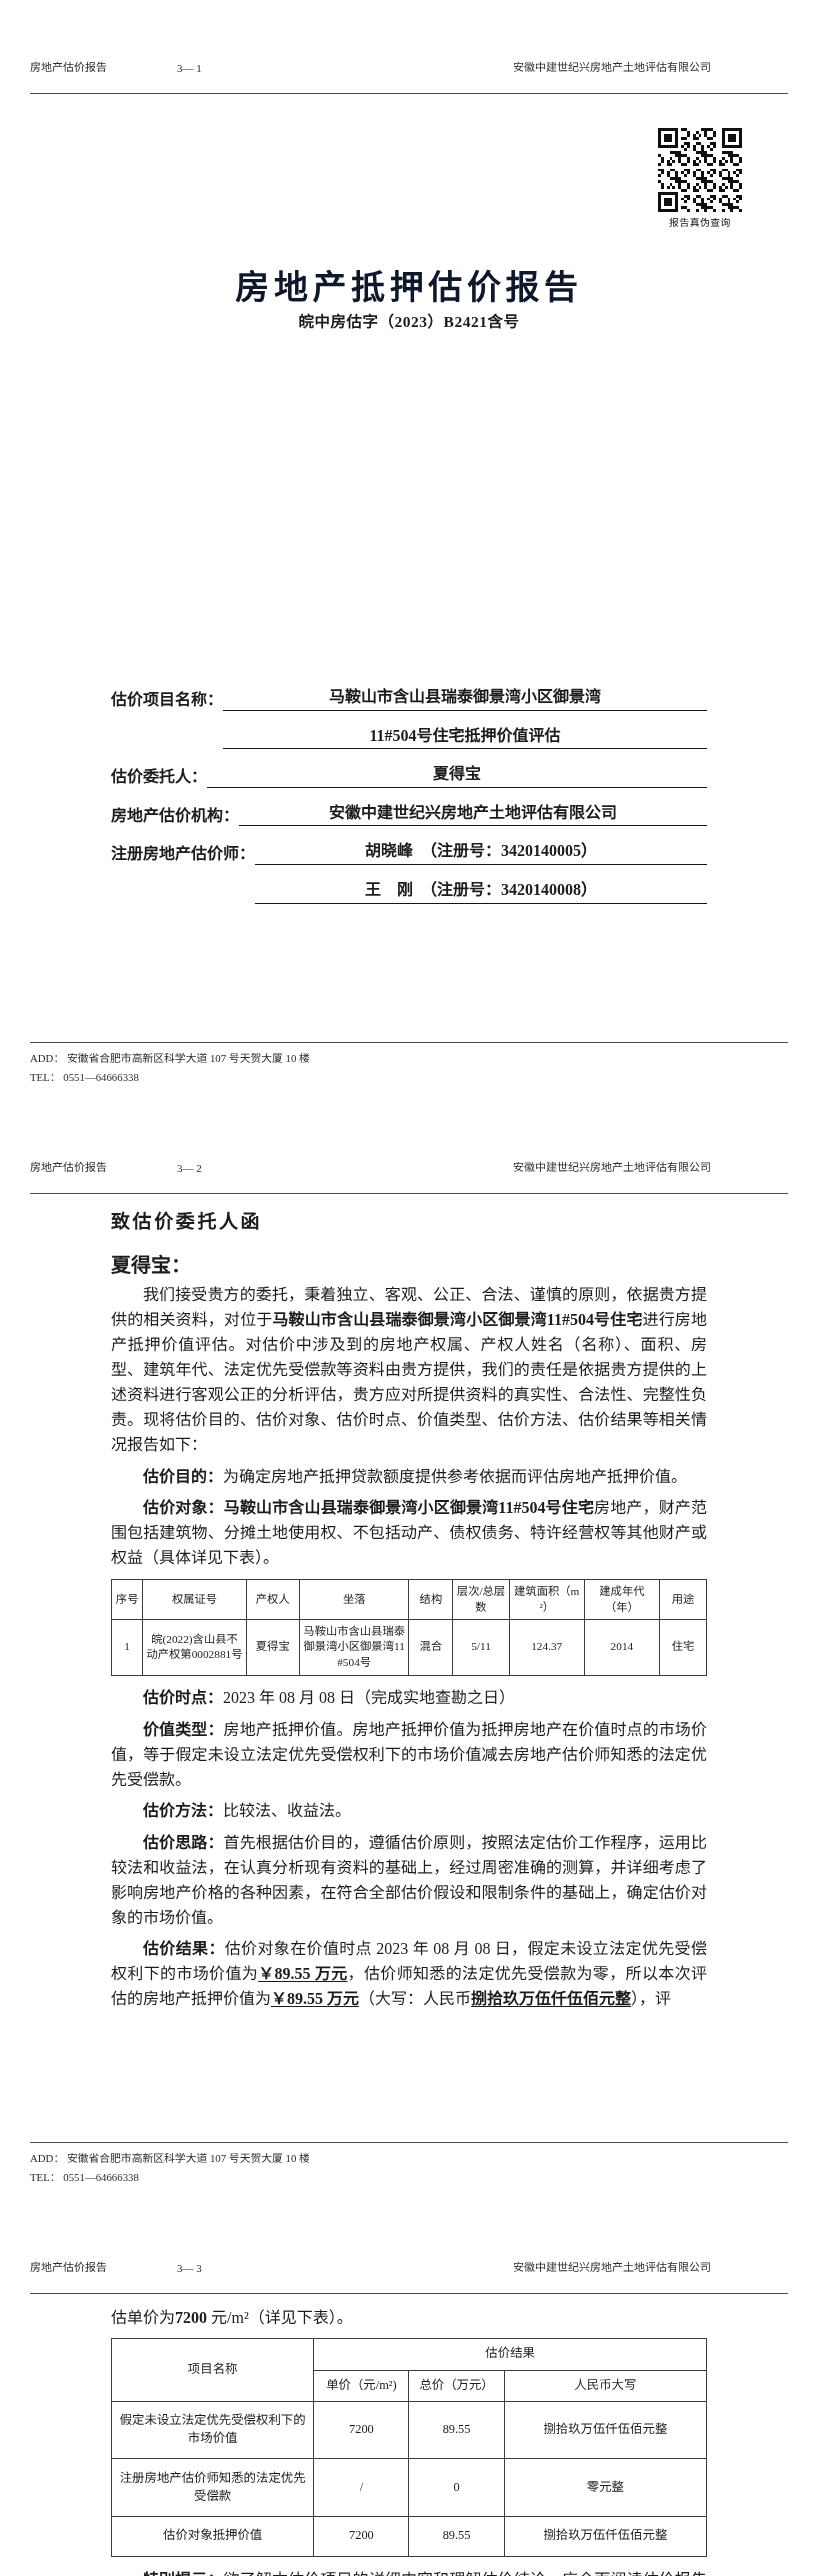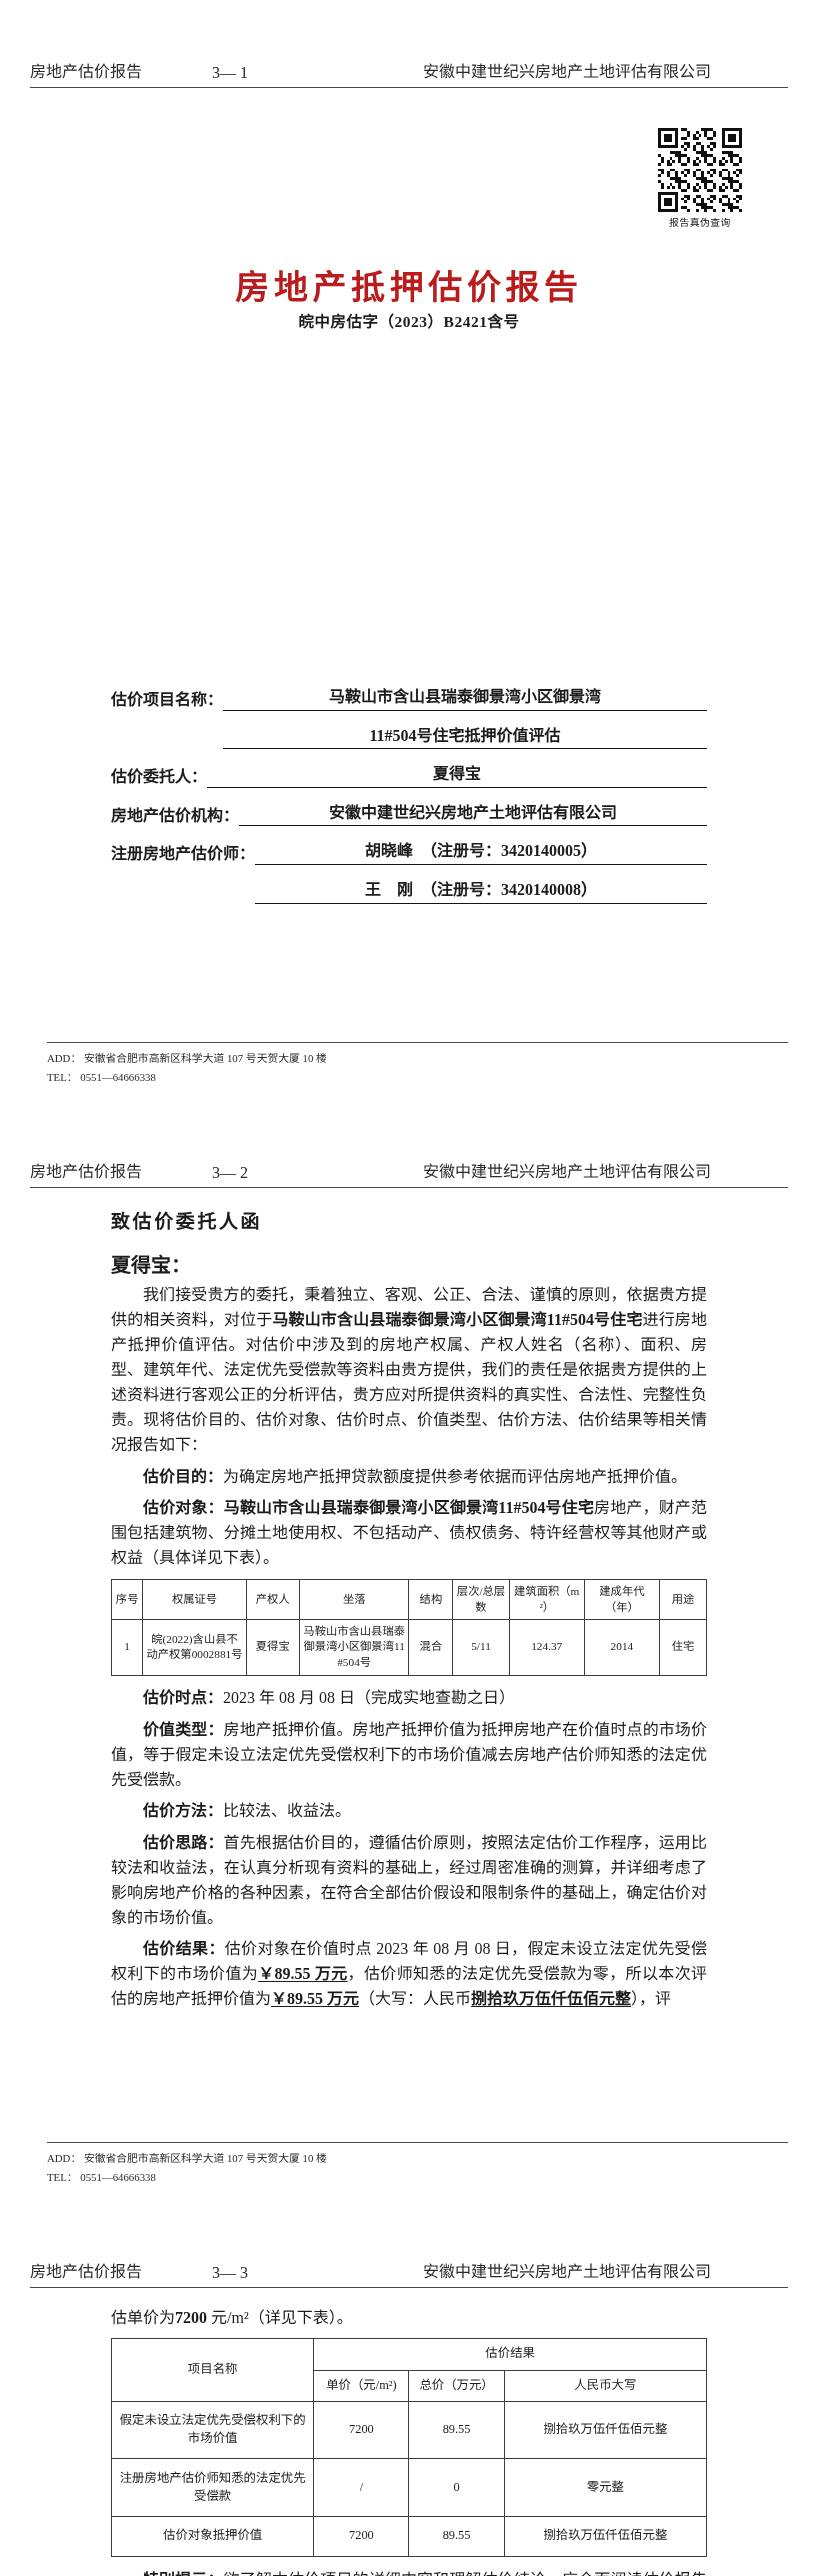--- a/index.html
+++ b/index.html
@@ -16,30 +16,30 @@
     height: 1100px;
     background: #ffffff;
     overflow: hidden;
   }
   
   .page-header {
     position: absolute;
     top: 58px; left: 30px; right: 30px;
     display: flex;
     align-items: flex-end;
-    font-size: 16px;
+    font-size: 11px;
     color: #2b2b2b;
     border-bottom: 1px solid #4a4a4a;
-    padding-bottom: 5px;
+    padding-bottom: 19px;
   }
   .ph-mid { margin-left: 70px; }
   .ph-right { margin-left: auto; margin-right: 77px; }
   .page-footer {
     position: absolute;
-    bottom: 13.4px; left: 47px; right: 30px;
+    bottom: 13.4px; left: 30px; right: 30px;
     font-size: 10.8px;
     color: #2b2b2b;
     border-top: 1px solid #4a4a4a;
     padding-top: 6.2px;
     line-height: 1.75;
   }
   
   .content {
     position: absolute;
     top: 106px; left: 111px; right: 111px;
@@ -52,21 +52,21 @@
     text-align: center;
   }
   .qr { width: 84px; height: 84px; display: block; shape-rendering: crispEdges; }
   .qr-caption { font-size: 9.8px; margin-top: 3.1px; letter-spacing: 0.5px; color: #111; }
   .title {
     margin-top: 154px;
     text-align: center;
     font-size: 34px;
     font-weight: bold;
     letter-spacing: 4.6px;
-    color: #b91c1c;
+    color: #0f172a;
   }
   .doc-no {
     text-align: center;
     font-size: 15.5px;
     font-weight: bold;
     letter-spacing: 0.5px;
   }
   .fields { margin-top: 355px; }
   .field-row {
     display: flex;

